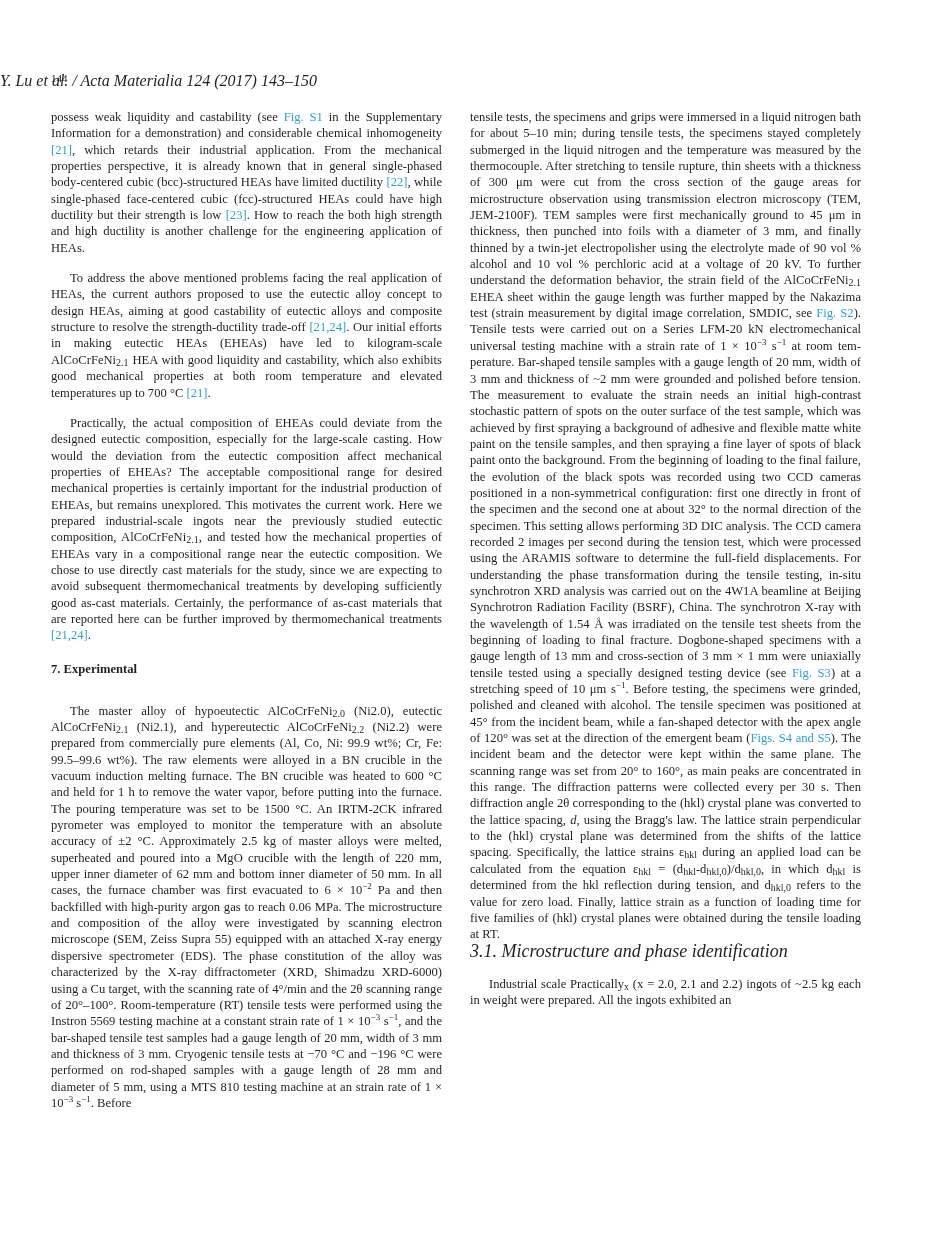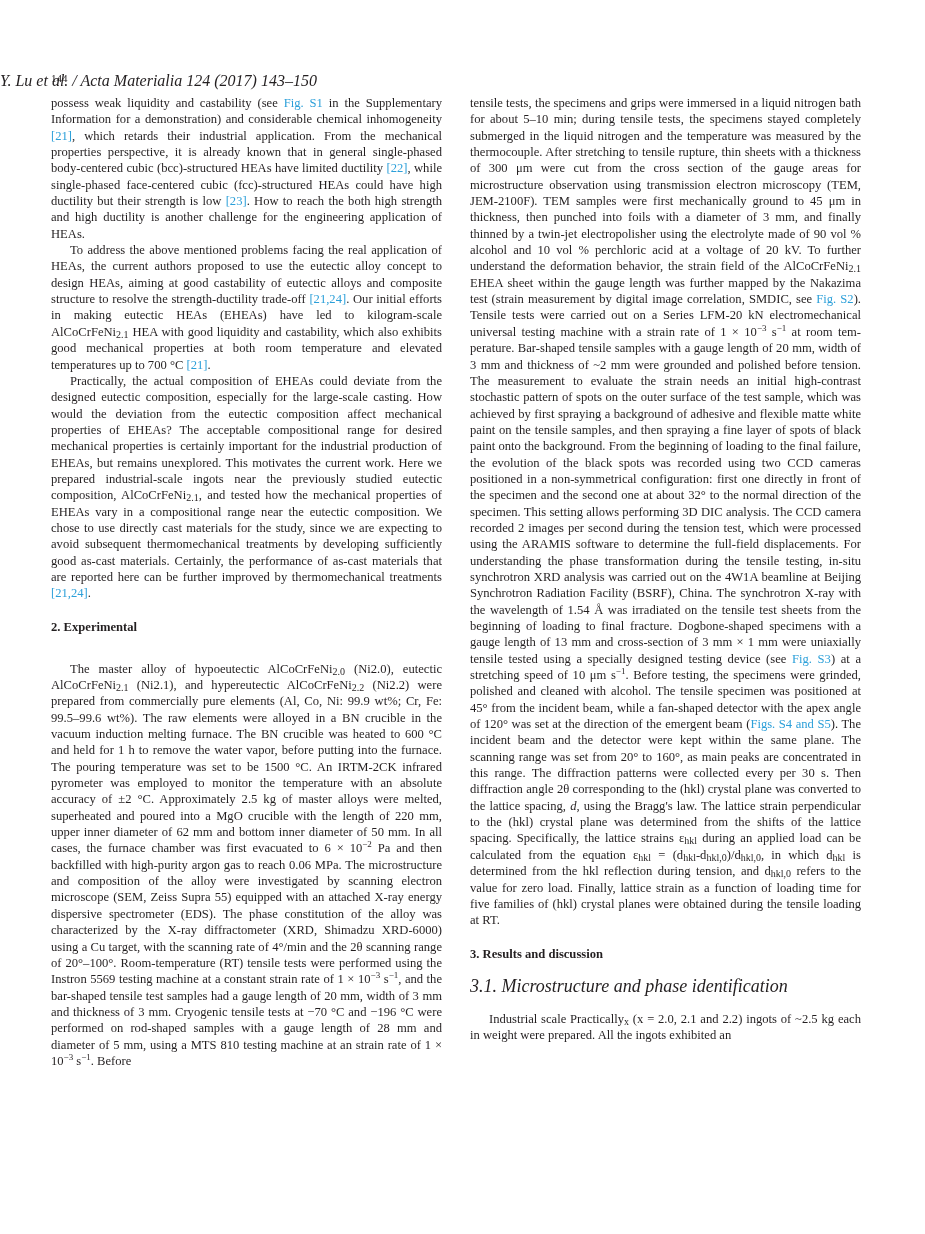--- a/index.html
+++ b/index.html
@@ -1,50 +1,49 @@
 <!DOCTYPE html>
 <html><head>
 <meta charset="utf-8">
 <style>
   html, body { margin: 0; padding: 0; background: #ffffff; }
   body { width: 925px; height: 1234px; position: relative; overflow: hidden;
          font-family: "Liberation Serif", "DejaVu Serif", serif; color: #231f20; }
   .page-number { position: absolute; left: 51px; top: 72px; font-size: 11px; }
   .running-head { position: absolute; left: 0; width: 925px; top: 72px; text-align: left;
                   font-size: 16px; font-style: italic; }
-  .col { position: absolute; top: 95px; width: 391px; font-size: 12.6px; line-height: 16.35px;
+  .col { position: absolute; top: 109px; width: 391px; font-size: 12.6px; line-height: 16.35px;
          text-align: justify; hyphens: manual; }
   .col-left { left: 51px; }
   .col-right { left: 470px; }
   p { margin: 0; text-indent: 0; }
-  p.indent { text-indent: 19px; }
+  p.indent { text-indent: 19px; margin-top: 14px; }
   a.ref, span.ref { color: #2b9fd9; text-decoration: none; }
   h2 { font-size: 12.6px; font-weight: bold; margin: 16px 0 16px 0; line-height: 16px; }
   h3 { font-size: 18px; font-weight: normal; font-style: italic; margin: 16px 0 16px 0; line-height: 16px; }
   sub { font-size: 10px; vertical-align: -2px; line-height: 0; }
   sup { font-size: 9px; vertical-align: 5px; line-height: 0; }
 </style>
 </head>
 <body>
 
 <div class="page-number">144</div>
 <div class="running-head">Y. Lu et al. / Acta Materialia 124 (2017) 143–150</div>
 
 <div class="col col-left">
   <p><span>possess weak liquidity and castability (see </span><a class="ref">Fig. S1</a><span> in the Supplementary Information for a demonstration) and considerable chemical inhomogeneity </span><a class="ref">[21]</a><span>, which retards their industrial application. From the mechanical properties perspective, it is already known that in general single-phased body-centered cubic (bcc)-structured HEAs have limited ductility </span><a class="ref">[22]</a><span>, while single-phased face-centered cubic (fcc)-structured HEAs could have high ductility but their strength is low </span><a class="ref">[23]</a><span>. How to reach the both high strength and high ductility is another challenge for the engineering application of HEAs.</span></p>
 
   <p class="indent"><span>To address the above mentioned problems facing the real application of HEAs, the current authors proposed to use the eutectic alloy concept to design HEAs, aiming at good castability of eutectic alloys and composite structure to resolve the strength-ductility trade-off </span><a class="ref">[21,24]</a><span>. Our initial efforts in making eutectic HEAs (EHEAs) have led to kilogram-scale AlCoCrFeNi</span><sub>2.1</sub><span> HEA with good liquidity and castability, which also exhibits good mechanical properties at both room temperature and elevated temperatures up to 700 °C </span><a class="ref">[21]</a><span>.</span></p>
 
   <p class="indent"><span>Practically, the actual composition of EHEAs could deviate from the designed eutectic composition, especially for the large-scale casting. How would the deviation from the eutectic composition affect mechanical properties of EHEAs? The acceptable composi­tional range for desired mechanical properties is certainly impor­tant for the industrial production of EHEAs, but remains unexplored. This motivates the current work. Here we prepared industrial-scale ingots near the previously studied eutectic composition, AlCoCrFeNi</span><sub>2.1</sub><span>, and tested how the mechanical prop­erties of EHEAs vary in a compositional range near the eutectic composition. We chose to use directly cast materials for the study, since we are expecting to avoid subsequent thermomechanical treatments by developing sufficiently good as-cast materials. Certainly, the performance of as-cast materials that are reported here can be further improved by thermomechanical treatments </span><a class="ref">[21,24]</a><span>.</span></p>
 
-  <h2 style="margin-top:17px;margin-bottom:26px;">2.  Experimental</h2>
+  <h2 style="margin-top:17px;margin-bottom:26px;">7.  Experimental</h2>
 
   <p class="indent"><span>The master alloy of hypoeutectic AlCoCrFeNi</span><sub>2.0</sub><span> (Ni2.0), eutectic AlCoCrFeNi</span><sub>2.1</sub><span> (Ni2.1), and hypereutectic AlCoCrFeNi</span><sub>2.2</sub><span> (Ni2.2) were prepared from commercially pure elements (Al, Co, Ni: 99.9 wt%; Cr, Fe: 99.5–99.6 wt%). The raw elements were alloyed in a BN crucible in the vacuum induction melting furnace. The BN crucible was heated to 600 °C and held for 1 h to remove the water vapor, before putting into the furnace. The pouring temperature was set to be 1500 °C. An IRTM-2CK infrared pyrometer was employed to monitor the temperature with an absolute accuracy of ±2 °C. Approximately 2.5 kg of master alloys were melted, superheated and poured into a MgO crucible with the length of 220 mm, upper inner diameter of 62 mm and bottom inner diameter of 50 mm. In all cases, the furnace chamber was first evacuated to 6 × 10</span><sup>−2</sup><span> Pa and then backfilled with high-purity argon gas to reach 0.06 MPa. The microstructure and composition of the alloy were investigated by scanning electron microscope (SEM, Zeiss Supra 55) equipped with an attached X-ray energy dispersive spectrometer (EDS). The phase constitution of the alloy was characterized by the X-ray diffractometer (XRD, Shimadzu XRD-6000) using a Cu target, with the scanning rate of 4°/min and the 2θ scanning range of 20°–100°. Room-temperature (RT) tensile tests were performed using the Instron 5569 testing machine at a constant strain rate of 1 × 10</span><sup>−3</sup><span> s</span><sup>−1</sup><span>, and the bar-shaped tensile test samples had a gauge length of 20 mm, width of 3 mm and thickness of 3 mm. Cryogenic tensile tests at −70 °C and −196 °C were performed on rod-shaped sam­ples with a gauge length of 28 mm and diameter of 5 mm, using a MTS 810 testing machine at an strain rate of 1 × 10</span><sup>−3</sup><span> s</span><sup>−1</sup><span>. Before</span></p>
 </div>
 
 <div class="col col-right">
   <p><span>tensile tests, the specimens and grips were immersed in a liquid nitrogen bath for about 5–10 min; during tensile tests, the speci­mens stayed completely submerged in the liquid nitrogen and the temperature was measured by the thermocouple. After stretching to tensile rupture, thin sheets with a thickness of 300 μm were cut from the cross section of the gauge areas for microstructure observation using transmission electron microscopy (TEM, JEM-2100F). TEM samples were first mechanically ground to 45 μm in thickness, then punched into foils with a diameter of 3 mm, and finally thinned by a twin-jet electropolisher using the electrolyte made of 90 vol % alcohol and 10 vol % perchloric acid at a voltage of 20 kV. To further understand the deformation behavior, the strain field of the AlCoCrFeNi</span><sub>2.1</sub><span> EHEA sheet within the gauge length was further mapped by the Nakazima test (strain measurement by digital image correlation, SMDIC, see </span><a class="ref">Fig. S2</a><span>). Tensile tests were carried out on a Series LFM-20 kN electromechanical universal testing machine with a strain rate of 1 × 10</span><sup>−3</sup><span> s</span><sup>−1</sup><span> at room tem­perature. Bar-shaped tensile samples with a gauge length of 20 mm, width of 3 mm and thickness of ~2 mm were grounded and pol­ished before tension. The measurement to evaluate the strain needs an initial high-contrast stochastic pattern of spots on the outer surface of the test sample, which was achieved by first spraying a background of adhesive and flexible matte white paint on the tensile samples, and then spraying a fine layer of spots of black paint onto the background. From the beginning of loading to the final failure, the evolution of the black spots was recorded using two CCD cameras positioned in a non-symmetrical configuration: first one directly in front of the specimen and the second one at about 32° to the normal direction of the specimen. This setting allows performing 3D DIC analysis. The CCD camera recorded 2 images per second during the tension test, which were processed using the ARAMIS software to determine the full-field displace­ments. For understanding the phase transformation during the tensile testing, in-situ synchrotron XRD analysis was carried out on the 4W1A beamline at Beijing Synchrotron Radiation Facility (BSRF), China. The synchrotron X-ray with the wavelength of 1.54 Å was irradiated on the tensile test sheets from the beginning of loading to final fracture. Dogbone-shaped specimens with a gauge length of 13 mm and cross-section of 3 mm × 1 mm were uniaxially tensile tested using a specially designed testing device (see </span><a class="ref">Fig. S3</a><span>) at a stretching speed of 10 μm s</span><sup>−1</sup><span>. Before testing, the specimens were grinded, polished and cleaned with alcohol. The tensile specimen was positioned at 45° from the incident beam, while a fan-shaped detector with the apex angle of 120° was set at the direction of the emergent beam (</span><a class="ref">Figs. S4 and S5</a><span>). The incident beam and the detector were kept within the same plane. The scanning range was set from 20° to 160°, as main peaks are concentrated in this range. The diffraction patterns were collected every per 30 s. Then diffraction angle 2θ corresponding to the (hkl) crystal plane was converted to the lattice spacing, </span><i>d</i><span>, using the Bragg's law. The lattice strain perpendicular to the (hkl) crystal plane was determined from the shifts of the lattice spacing. Spe­cifically, the lattice strains ε</span><sub>hkl</sub><span> during an applied load can be calculated from the equation ε</span><sub>hkl</sub><span> = (d</span><sub>hkl</sub><span>-d</span><sub>hkl,0</sub><span>)/d</span><sub>hkl,0</sub><span>, in which d</span><sub>hkl</sub><span> is determined from the hkl reflection during tension, and d</span><sub>hkl,0</sub><span> refers to the value for zero load. Finally, lattice strain as a function of loading time for five families of (hkl) crystal planes were obtained during the tensile loading at RT.</span></p>
 
-  <h2 style="margin-top:17px;margin-bottom:16px;">3.  Results and discussion</h2>
   <h3 style="margin-top:0;margin-bottom:17px;">3.1.  Microstructure and phase identification</h3>
 
   <p class="indent"><span>Industrial scale Practically</span><sub>x</sub><span> (x = 2.0, 2.1 and 2.2) ingots of ~2.5 kg each in weight were prepared. All the ingots exhibited an</span></p>
 </div>
 
 </body></html>

